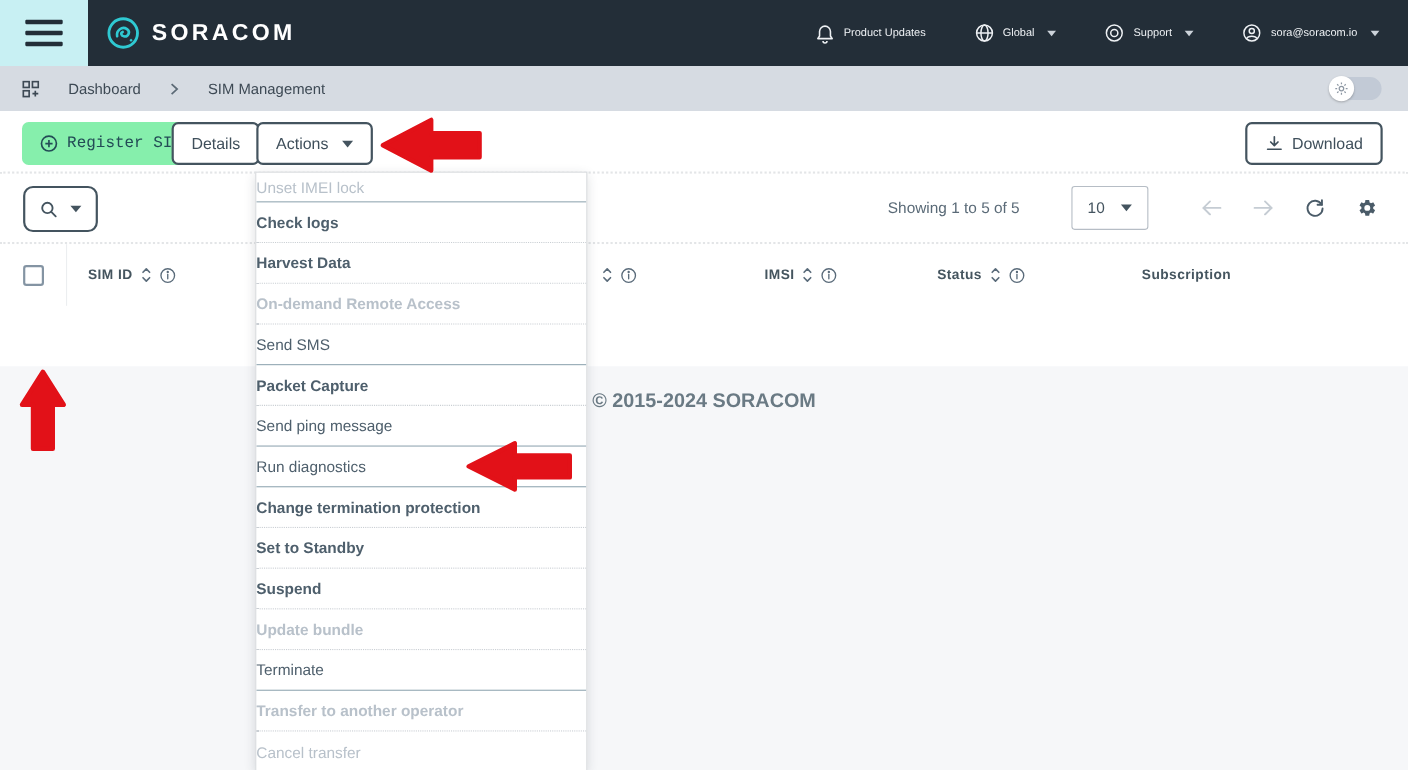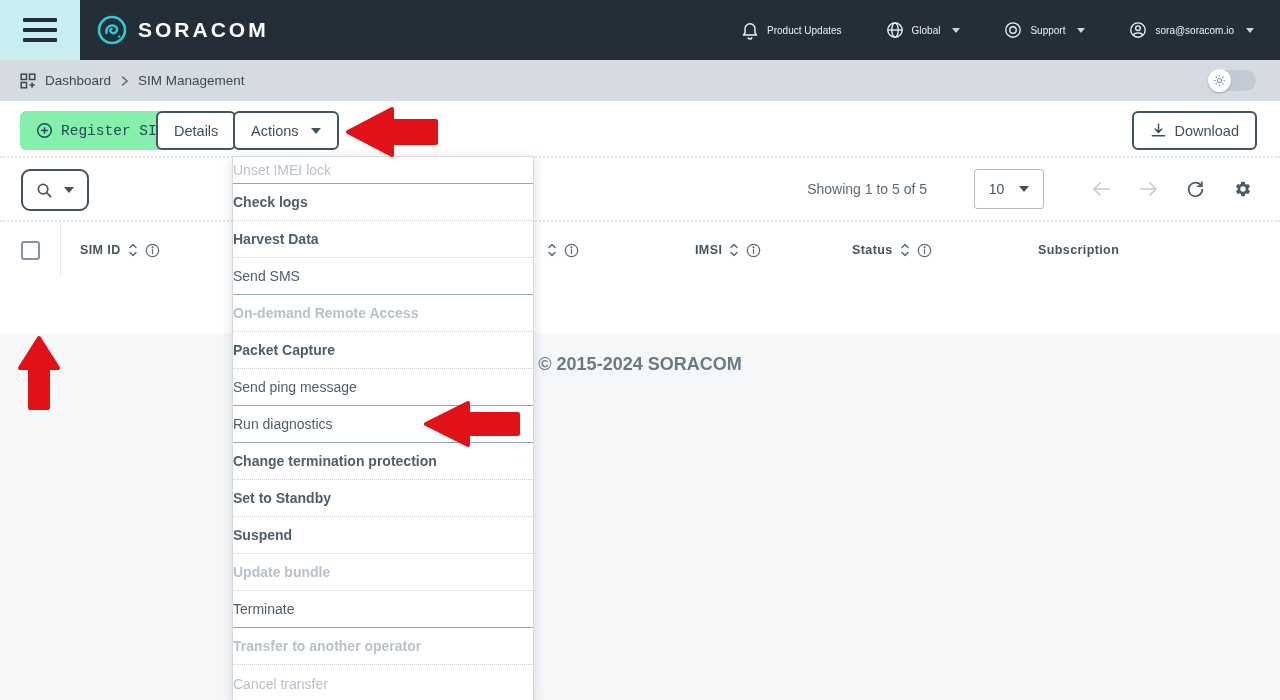--- a/index.html
+++ b/index.html
@@ -13,21 +13,21 @@
   .navbar { position:absolute; top:0; left:0; right:0; height:60px; background:#232e38; display:flex; align-items:center; }
   .hamburger { width:80px; height:60px; background:#c8f0f3; border:none; display:flex; flex-direction:column; align-items:center; justify-content:center; gap:6px; cursor:pointer; }
   .hamburger .bar { width:34px; height:4px; background:#232e38; border-radius:1px; }
   .brand { display:flex; align-items:center; gap:10px; margin-left:16px; }
   .brand-name { color:#fff; font-size:21px; font-weight:bold; letter-spacing:3px; }
   .nav-right { margin-left:auto; margin-right:26px; display:flex; align-items:center; gap:44px; }
   .nav-item { display:flex; align-items:center; gap:8px; color:#eef1f4; font-size:10px; cursor:pointer; white-space:nowrap; }
   .caret { width:0; height:0; border-left:4.5px solid transparent; border-right:4.5px solid transparent; border-top:5px solid #ccd3da; margin-left:4px; }
   
   .breadcrumb-bar { position:absolute; top:60px; left:0; right:0; height:41px; background:#d6dbe2; display:flex; align-items:center; padding:0 24px 0 20px; }
-  .breadcrumb { display:flex; align-items:center; gap:9px; color:#3d4954; font-size:13.5px; }
+  .breadcrumb { display:flex; align-items:center; gap:26px; color:#3d4954; font-size:13.5px; }
   .crumb { cursor:pointer; }
   .theme-toggle { margin-left:auto; width:48px; height:21px; background:#c2cad6; border-radius:11px; position:relative; cursor:pointer; }
   .theme-toggle .knob { position:absolute; left:0; top:-1px; width:23px; height:23px; background:#fff; border-radius:50%; box-shadow:0 1px 2px rgba(0,0,0,.25); display:flex; align-items:center; justify-content:center; }
   
   .toolbar { position:absolute; top:101px; left:0; right:0; height:57px; background:#fff; border-bottom:2px dotted #e3e5e7; }
   .btn { position:absolute; top:10px; height:39px; display:inline-flex; align-items:center; gap:8px; padding:0 16px; border-radius:6px; font-size:14.5px; font-family:inherit; cursor:pointer; white-space:nowrap; }
   .btn-teal { left:20px; background:#86efac; border:none; color:#234c56;font-family:Liberation Mono, monospace; }
   .btn-outline { background:#fff; border:2px solid #44545f; color:#3f4f5b; }
   .btn-details { left:156px; }
   .btn-actions { left:233px; }
@@ -297,22 +297,22 @@
 
 
   <div class="below">
     <span class="copyright">© 2015-2024 SORACOM</span>
   </div>
 
   <div class="menu">
     <div class="menu-item disabled sep-solid">Unset IMEI lock</div>
     <div class="menu-item sep-dotted">Check logs</div>
     <div class="menu-item sep-dotted">Harvest Data</div>
+    <div class="menu-item disabled sep-dotted">On-demand Remote Access</div>
     <div class="menu-item sep-solid">Send SMS</div>
-    <div class="menu-item disabled sep-dotted">On-demand Remote Access</div>
     <div class="menu-item sep-dotted">Packet Capture</div>
     <div class="menu-item sep-solid">Send ping message</div>
     <div class="menu-item sep-solid">Run diagnostics</div>
     <div class="menu-item sep-dotted">Change termination protection</div>
     <div class="menu-item sep-dotted">Set to Standby</div>
     <div class="menu-item sep-dotted">Suspend</div>
     <div class="menu-item disabled sep-dotted">Update bundle</div>
     <div class="menu-item sep-solid">Terminate</div>
     <div class="menu-item disabled sep-dotted">Transfer to another operator</div>
     <div class="menu-item disabled">Cancel transfer</div>

